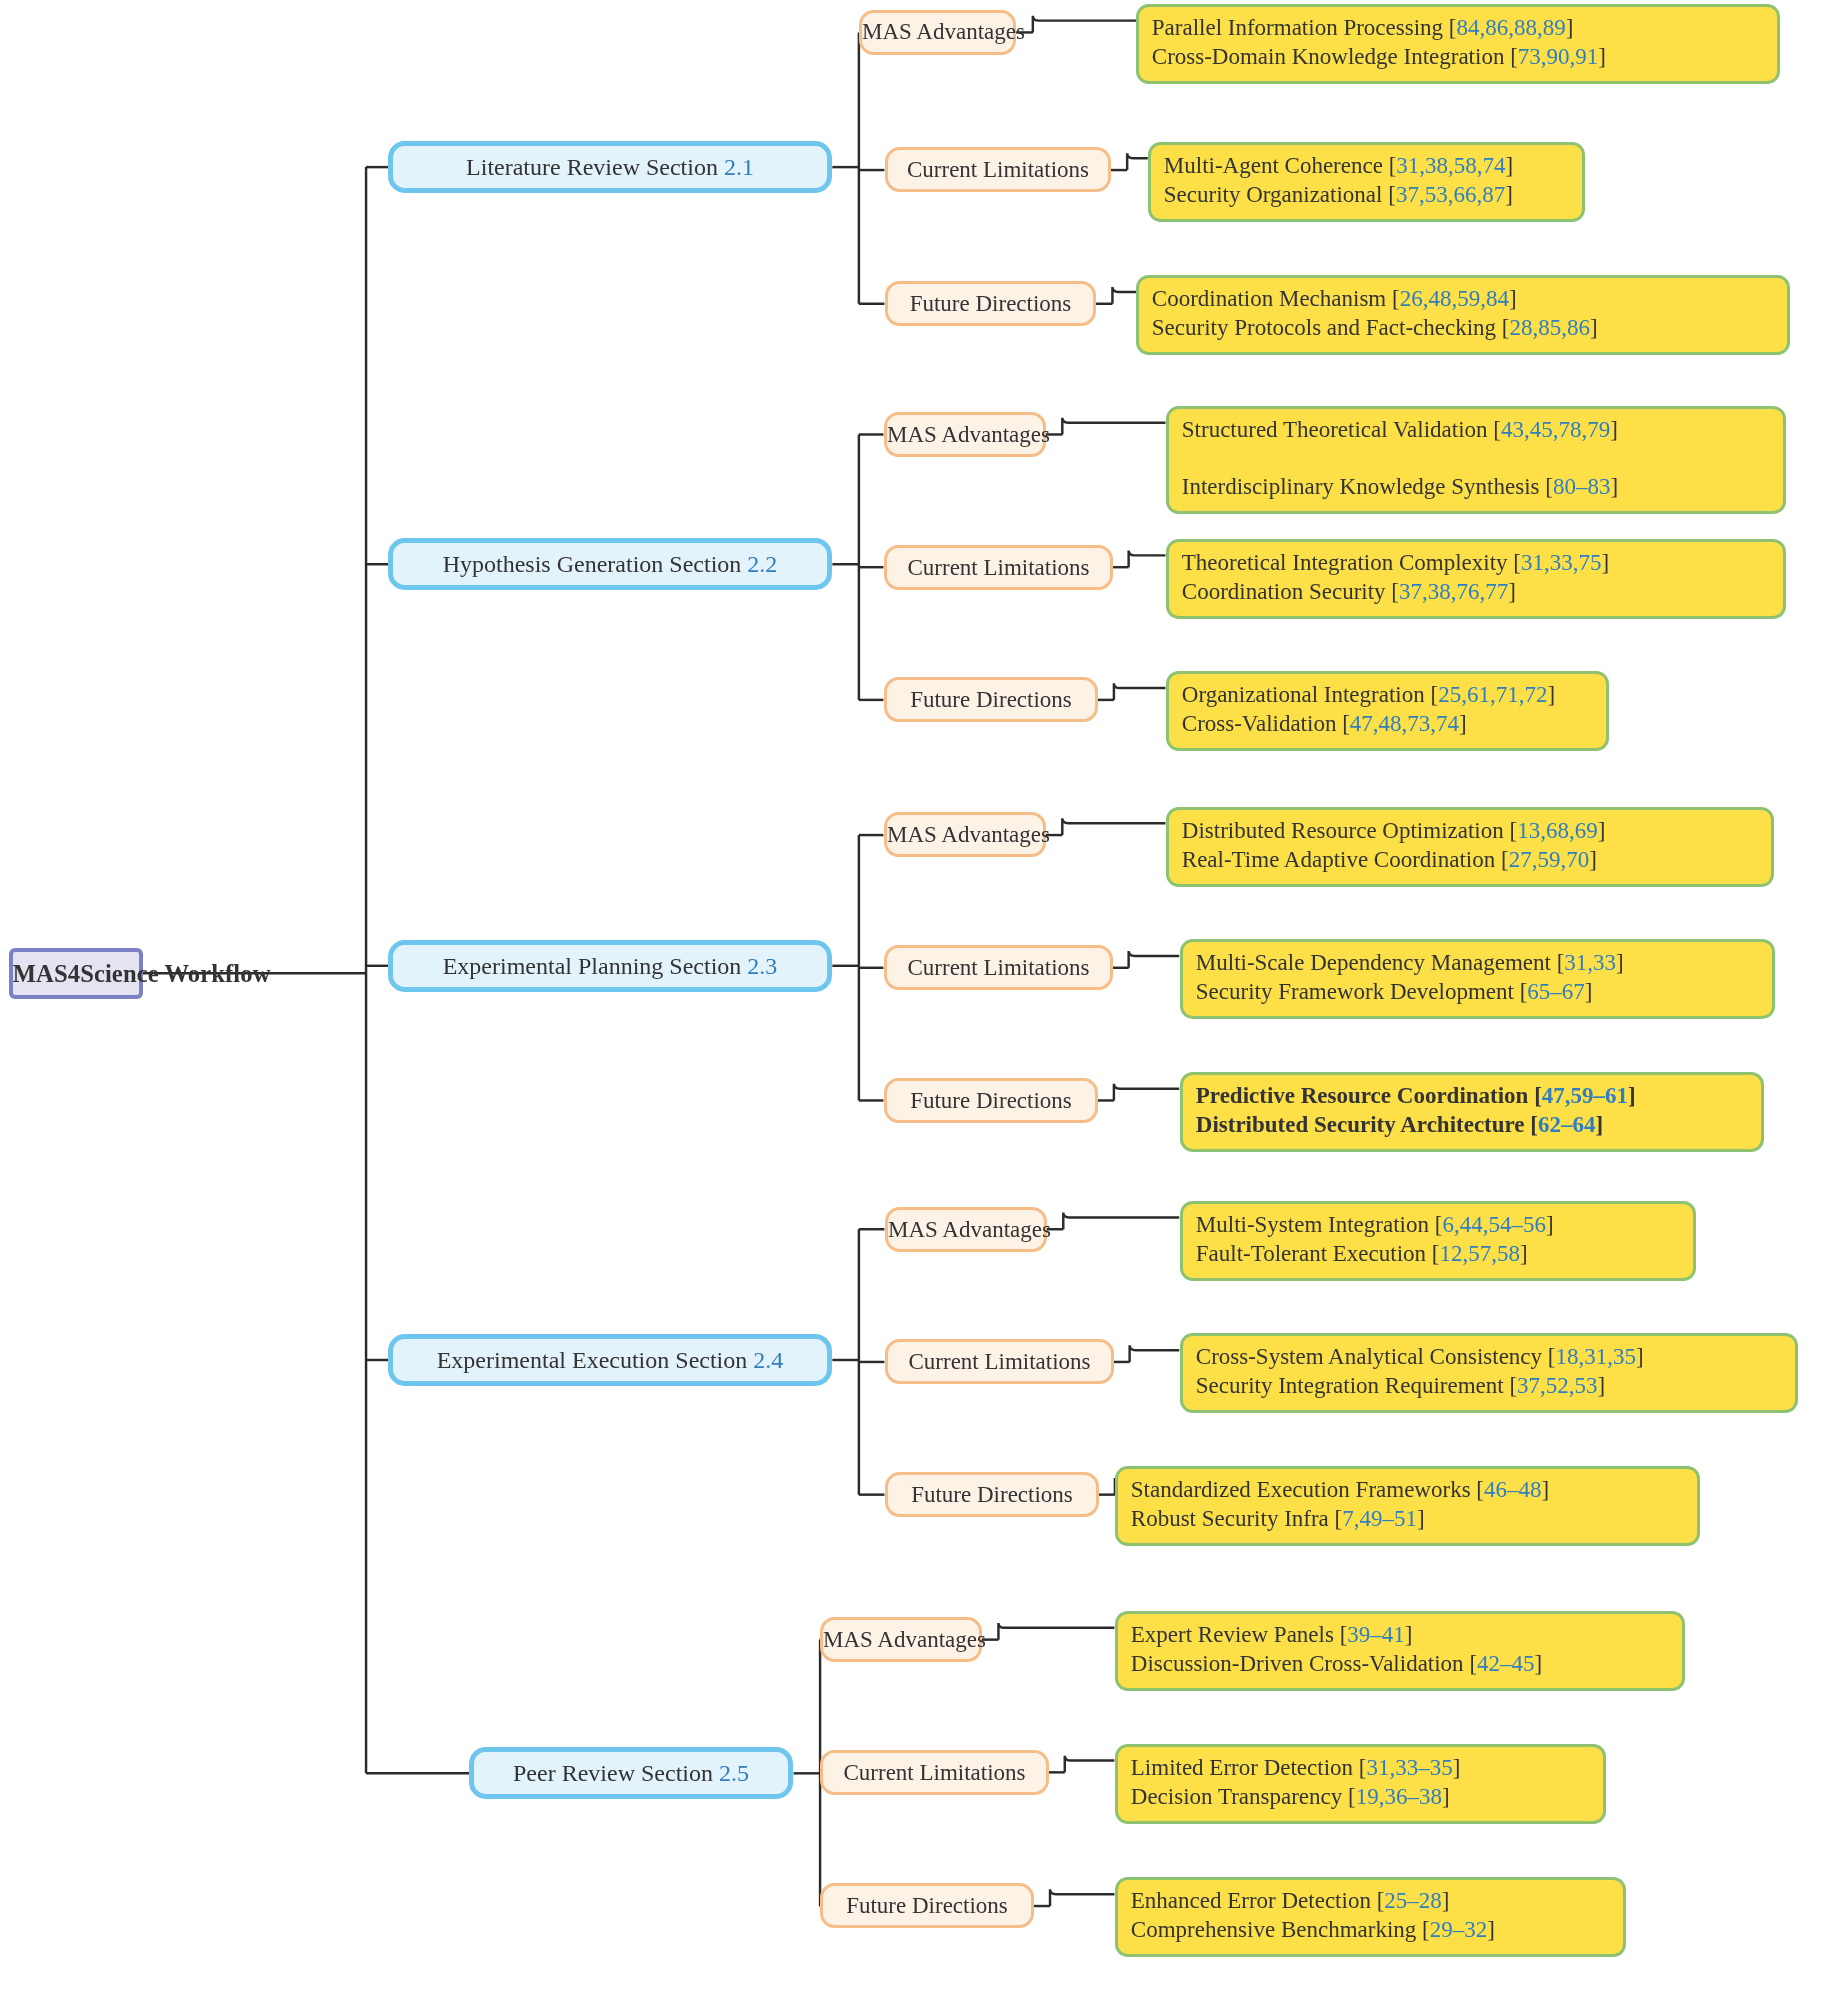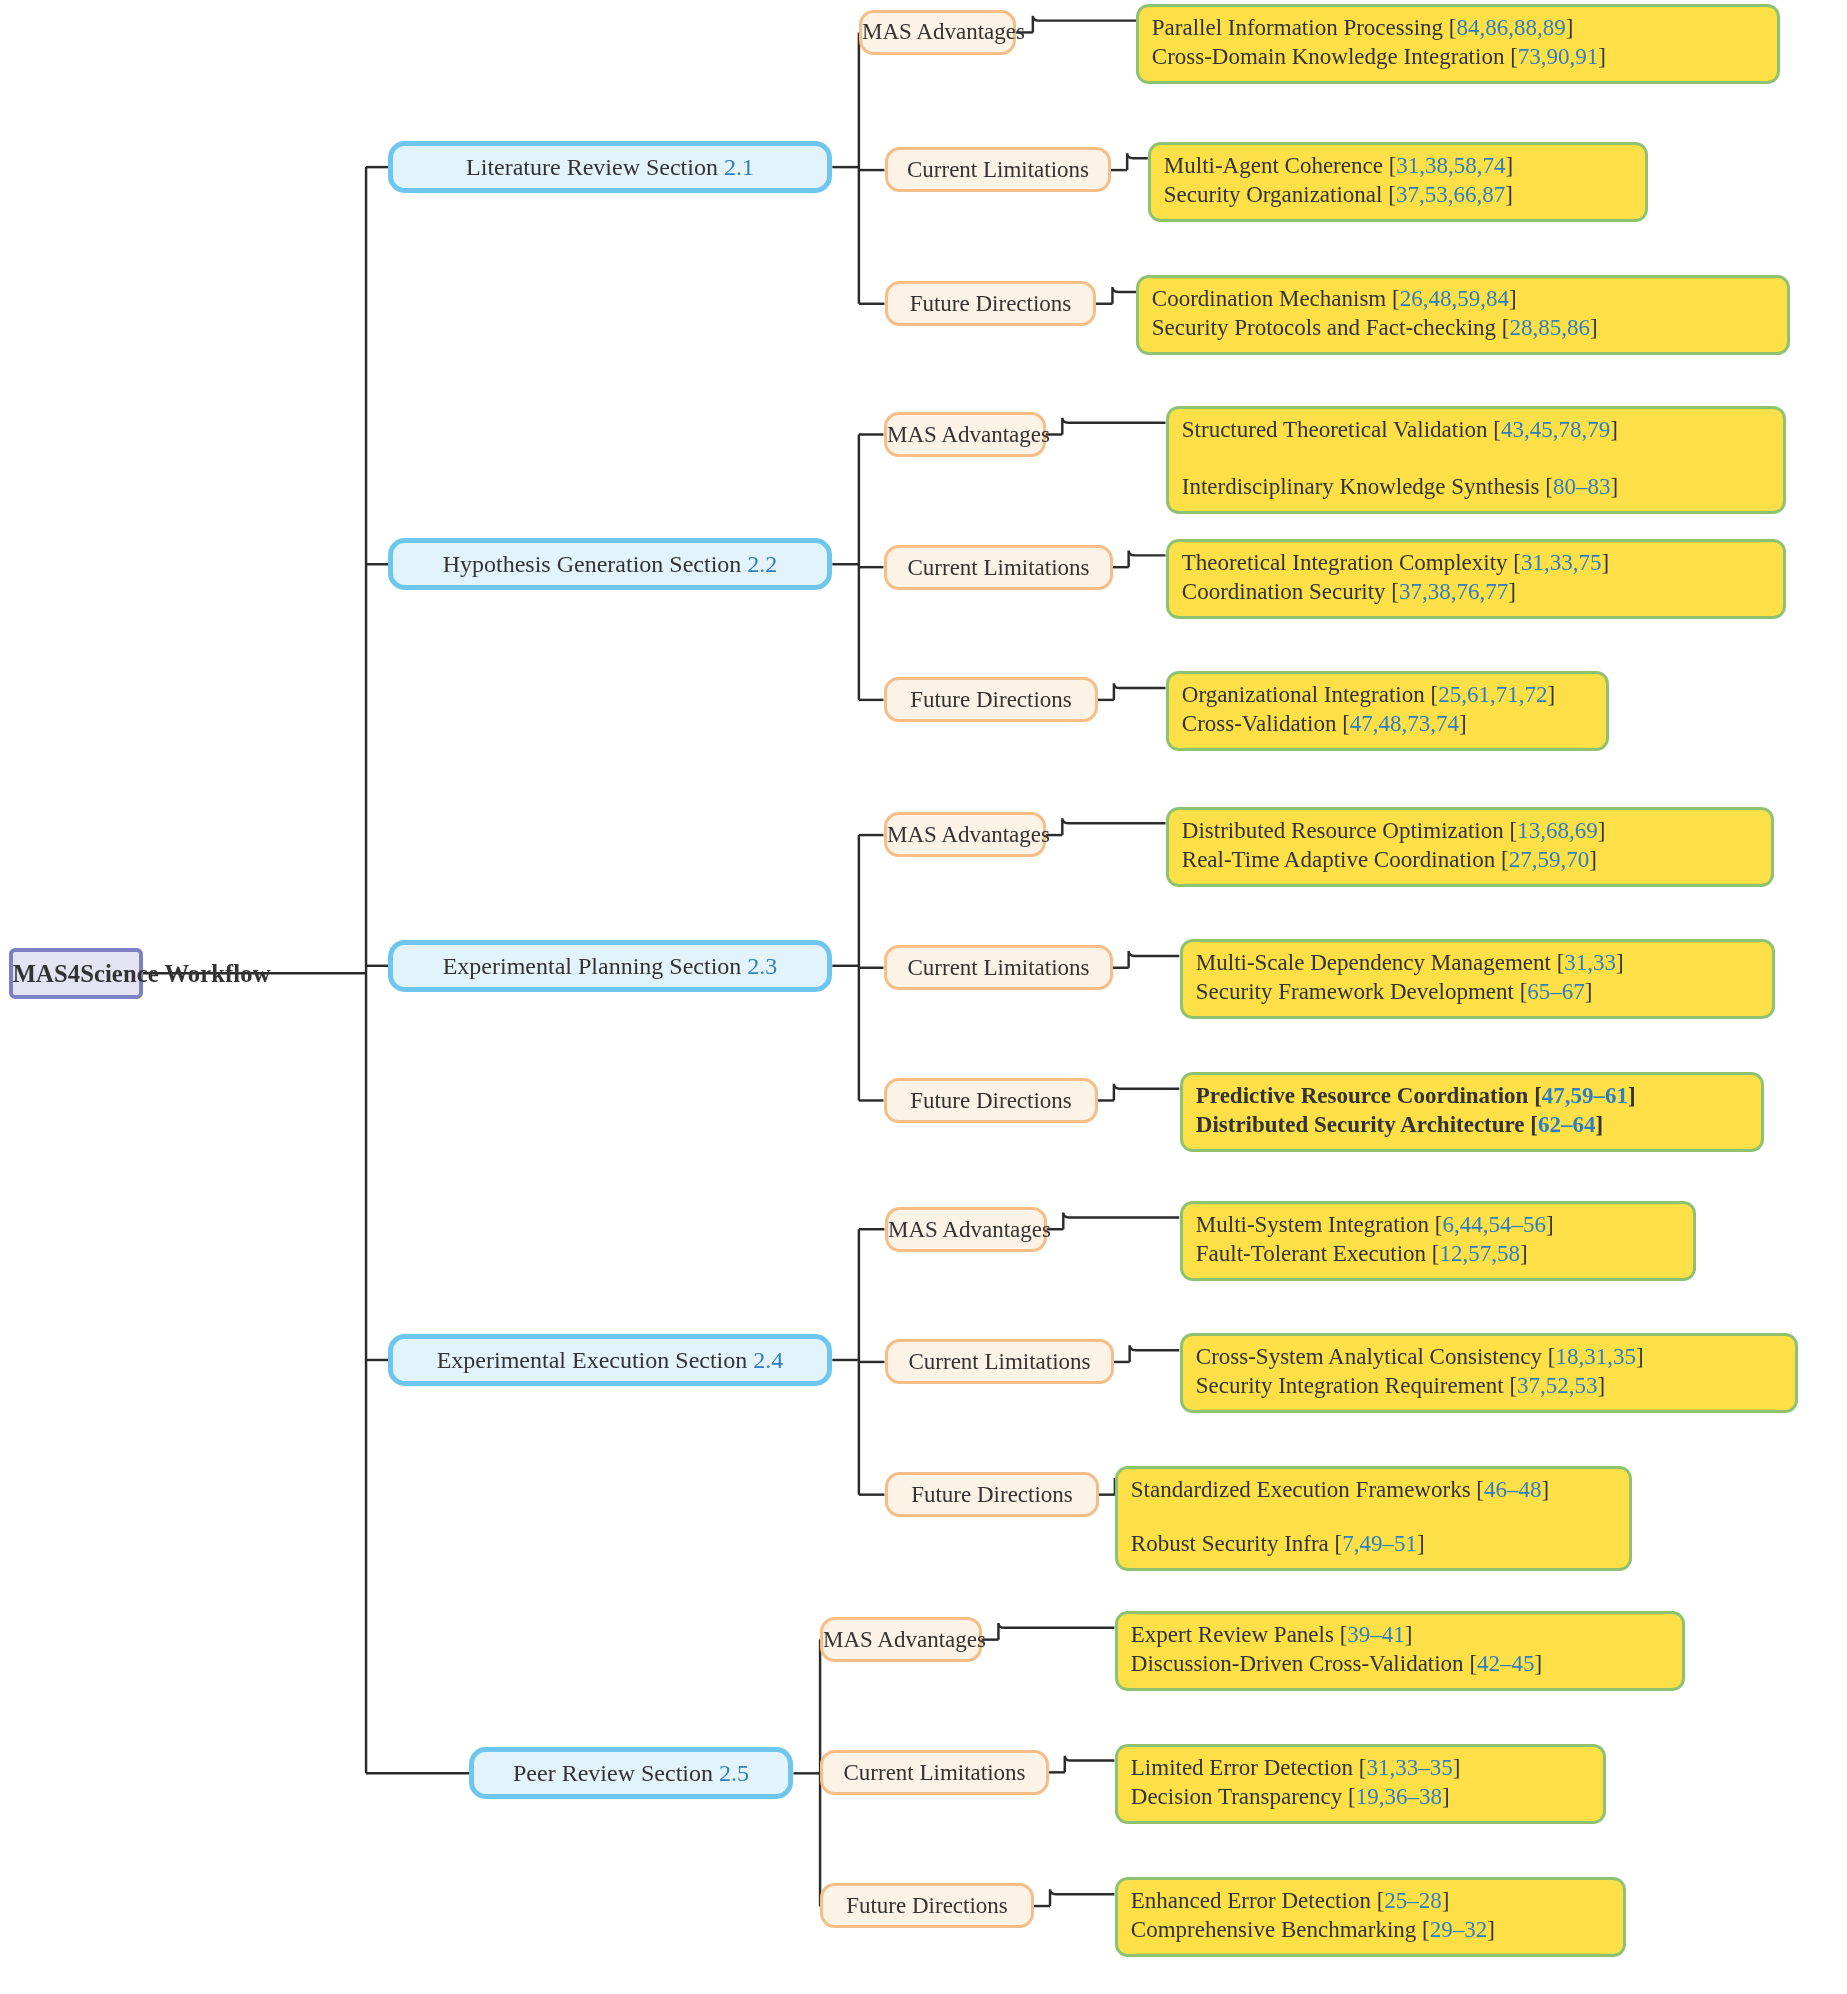--- a/index.html
+++ b/index.html
@@ -114,21 +114,21 @@
       <div class="node n-cat" style="left: 859px; top: 9.8px; width: 157px; height: 45px;">
         <span class="txt">MAS Advantages</span>
       </div>
       <div class="node n-leaf" style="left: 1136px; top: 3.9px; width: 644px; height: auto; min-height: 57px;">
         <div class="line"><span>Parallel Information Processing </span><span class="brk">[</span><span class="cite">84,86,88,89</span><span class="brk">]</span></div>
         <div class="line"><span>Cross-Domain Knowledge Integration </span><span class="brk">[</span><span class="cite">73,90,91</span><span class="brk">]</span></div>
       </div>
       <div class="node n-cat" style="left: 885px; top: 147px; width: 226px; height: 45px;">
         <span class="txt">Current Limitations</span>
       </div>
-      <div class="node n-leaf" style="left: 1148px; top: 142px; width: 500px; height: auto; min-height: 57px;">
+      <div class="node n-leaf" style="left: 1148px; top: 142px; width: 437px; height: auto; min-height: 57px;">
         <div class="line"><span>Multi-Agent Coherence </span><span class="brk">[</span><span class="cite">31,38,58,74</span><span class="brk">]</span></div>
         <div class="line"><span>Security Organizational </span><span class="brk">[</span><span class="cite">37,53,66,87</span><span class="brk">]</span></div>
       </div>
       <div class="node n-cat" style="left: 885px; top: 281px; width: 211px; height: 45px;">
         <span class="txt">Future Directions</span>
       </div>
       <div class="node n-leaf" style="left: 1136px; top: 275px; width: 654px; height: auto; min-height: 57px;">
         <div class="line"><span>Coordination Mechanism </span><span class="brk">[</span><span class="cite">26,48,59,84</span><span class="brk">]</span></div>
         <div class="line"><span>Security Protocols and Fact-checking </span><span class="brk">[</span><span class="cite">28,85,86</span><span class="brk">]</span></div>
       </div>
@@ -193,21 +193,21 @@
       <div class="node n-cat" style="left: 885px; top: 1339px; width: 229px; height: 45px;">
         <span class="txt">Current Limitations</span>
       </div>
       <div class="node n-leaf" style="left: 1180px; top: 1333px; width: 618px; height: auto; min-height: 57px;">
         <div class="line"><span>Cross-System Analytical Consistency </span><span class="brk">[</span><span class="cite">18,31,35</span><span class="brk">]</span></div>
         <div class="line"><span>Security Integration Requirement </span><span class="brk">[</span><span class="cite">37,52,53</span><span class="brk">]</span></div>
       </div>
       <div class="node n-cat" style="left: 885px; top: 1472px; width: 214px; height: 45px;">
         <span class="txt">Future Directions</span>
       </div>
-      <div class="node n-leaf" style="left: 1115px; top: 1466px; width: 517px; height: auto; min-height: 57px; gap: 25px;">
+      <div class="node n-leaf" style="left: 1115px; top: 1466px; width: 585px; height: auto; min-height: 57px;">
         <div class="line"><span>Standardized Execution Frameworks </span><span class="brk">[</span><span class="cite">46–48</span><span class="brk">]</span></div>
         <div class="line"><span>Robust Security Infra </span><span class="brk">[</span><span class="cite">7,49–51</span><span class="brk">]</span></div>
       </div>
       <div class="node n-sec" style="left: 469px; top: 1747px; width: 324px; height: 52px;">
         <span class="txt"><span>Peer Review Section </span><span class="cite">2.5</span></span>
       </div>
       <div class="node n-cat" style="left: 820px; top: 1617px; width: 162px; height: 45px;">
         <span class="txt">MAS Advantages</span>
       </div>
       <div class="node n-leaf" style="left: 1115px; top: 1611px; width: 570px; height: auto; min-height: 57px;">

